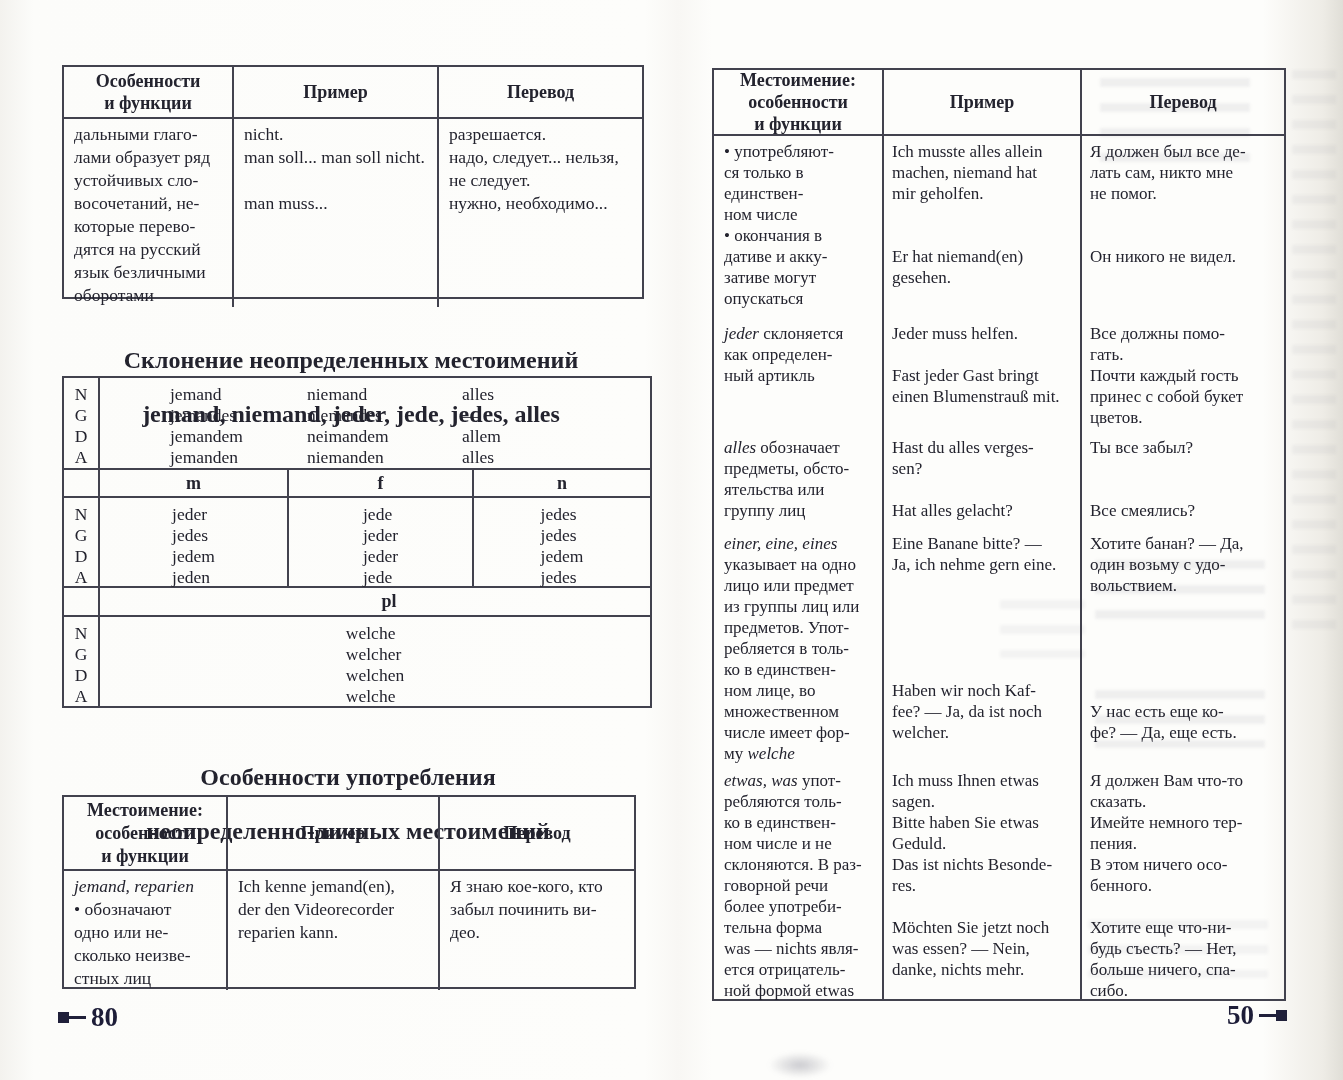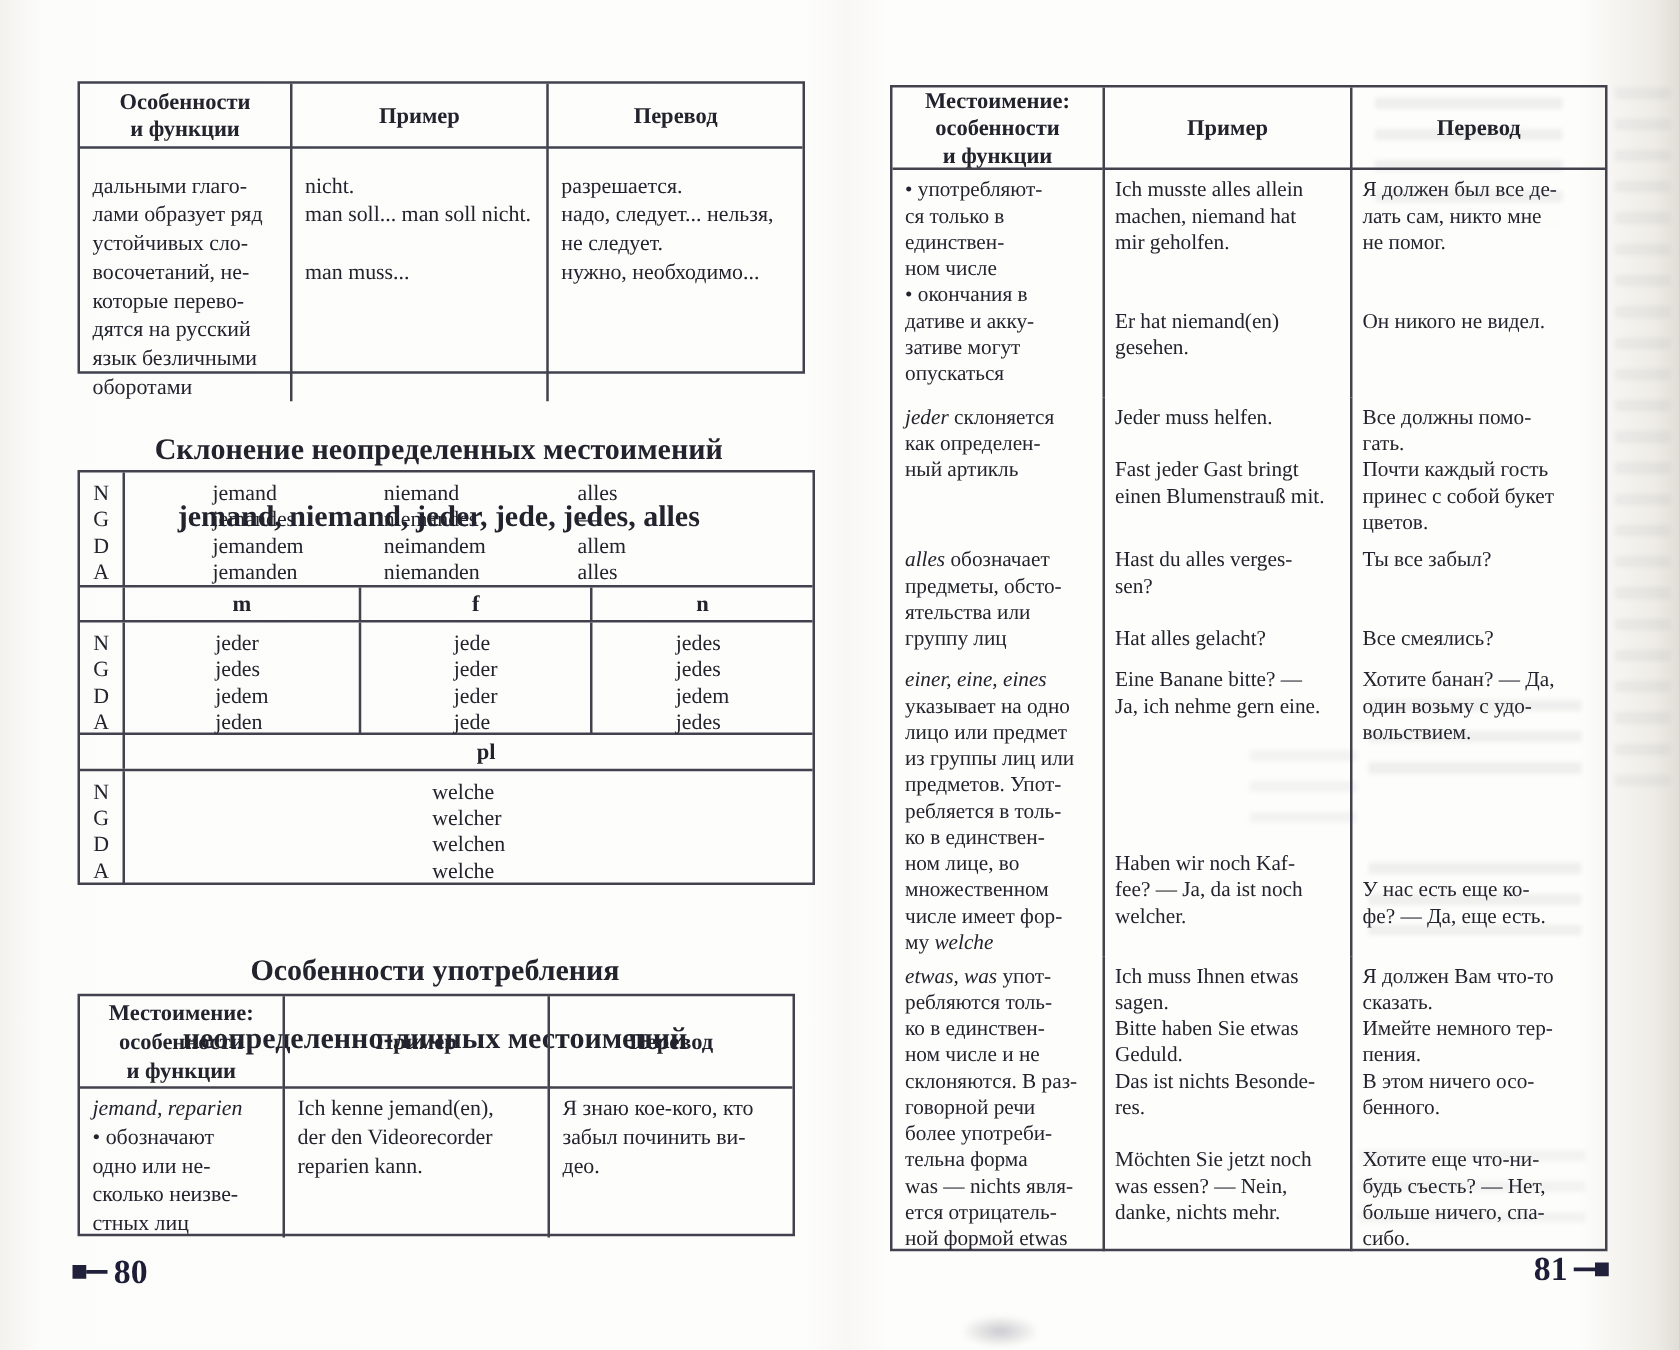--- a/index.html
+++ b/index.html
@@ -19,21 +19,21 @@
 
   
   .t1 {
     position:absolute; left:62px; top:65px; width:578px; height:230px;
     border:2px solid #42424e;
     display:grid; grid-template-columns:168px 205px 1fr; grid-template-rows:52px 1fr;
     font-size:17.5px; line-height:23px;
   }
   .t1 .hdr { border-bottom:2px solid #42424e; font-size:18px; line-height:22px; }
   .t1 .vln { border-left:2px solid #42424e; }
-  .t1 .body { padding:18px 8px 0 10px; }
+  .t1 .body { padding:4px 8px 0 10px; }
 
   
   .title { position:absolute; text-align:center; font-weight:bold; font-size:24px; line-height:27px; white-space:pre-line; }
   .title1 { left:62px; top:320px; width:578px; }
   .title2 { left:62px; top:737px; width:572px; }
 
   
   .decl {
     position:absolute; left:62px; top:376px; width:586px;
     border:2px solid #42424e; font-size:17.5px; line-height:21px;
@@ -352,19 +352,19 @@
 В этом ничего осо-
 бенного.
 
 Хотите еще что-ни-
 будь съесть? — Нет,
 больше ничего, спа-
 сибо.</div>
     </div>
 
     <div class="pg pg-right">
-      <span class="num">81</span>
+      <span class="num">50</span>
       <span class="dash"></span>
       <span class="sq"></span>
     </div>
   </div>
 
 </div>
 
 </body></html>

